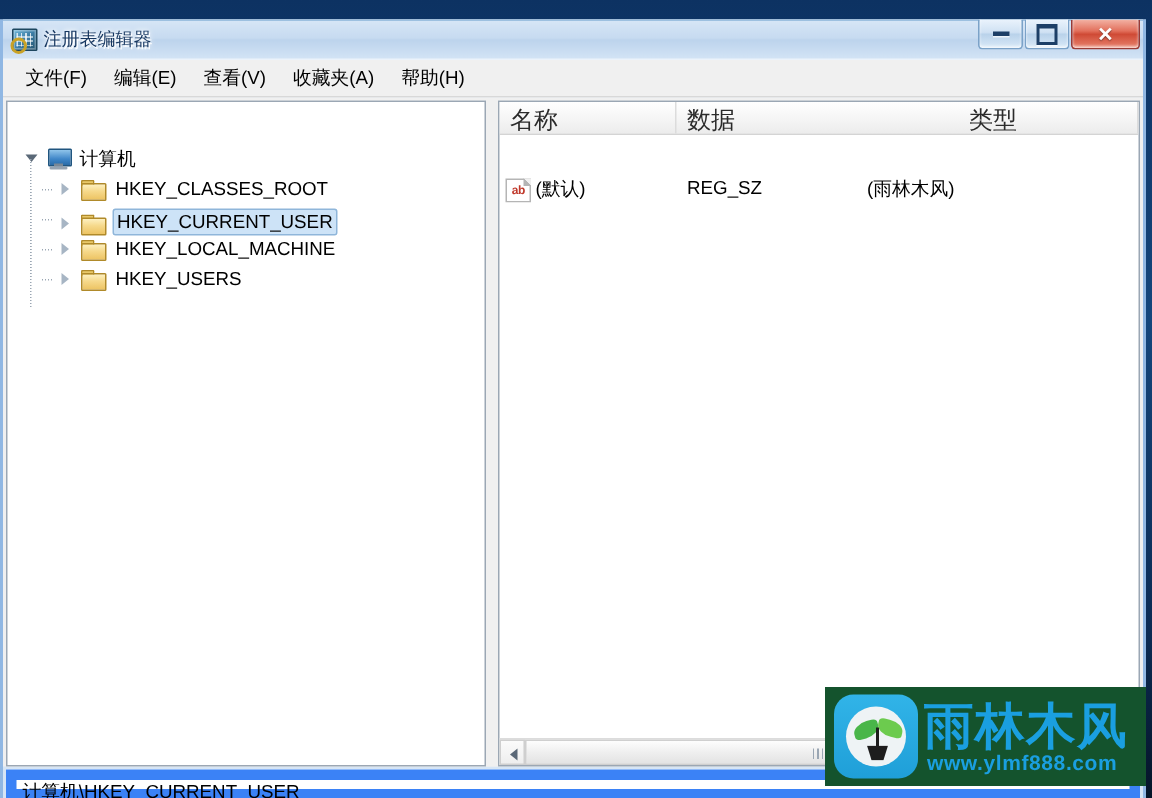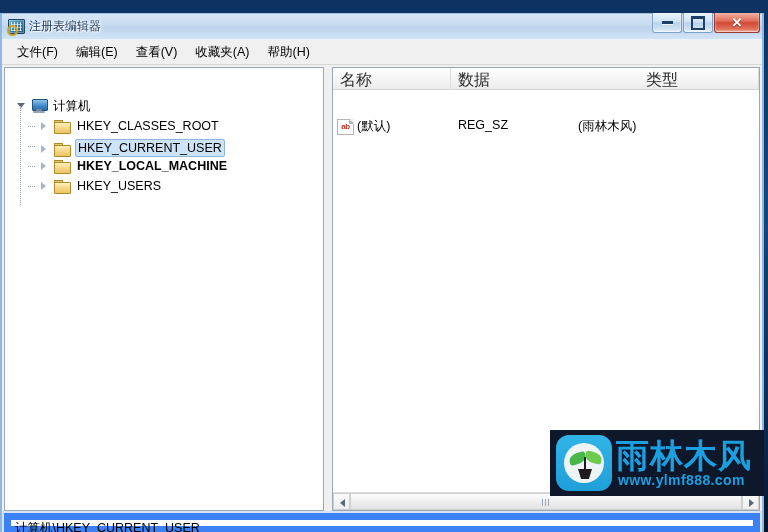--- a/index.html
+++ b/index.html
@@ -215,22 +215,22 @@
   }
   
   #statusbar{
     flex:0 0 20px;height:20px;margin:2px 2px 2px 2px;
     background:#fff;border:7px solid #3b82f6;box-sizing:border-box;
     display:flex;padding-left:4px;
     font-size:12.5px;color:#000;
   }
   
   #watermark{
-    position:absolute;left:550px;top:430px;width:214px;height:66px;
-    background:#0f172a;display:flex;align-items:center;
+    position:absolute;left:550px;top:458px;width:214px;height:66px;
+    background:#14532d;display:flex;align-items:center;
     padding-left:6px;box-sizing:border-box;overflow:hidden;
   }
   #wm-badge{
     width:56px;height:56px;flex:0 0 56px;border-radius:13px;
     background:linear-gradient(180deg,#31b4e8 0%,#1f9fd8 100%);
     position:relative;margin-right:4px;
   }
   #wm-badge .circle{
     position:absolute;left:8px;top:8px;width:40px;height:40px;border-radius:50%;
     background:#eef3f5;
@@ -335,21 +335,21 @@
           <span class="exp" style="margin-left:6px;">
               <i class="tri-closed"></i>
             </span>
           <span class="icon-folder">
               <i class="tab"></i>
               <i class="bd"></i>
             </span>
           <span class="tlabel">HKEY_CURRENT_USER</span>
         </div>
 
-        <div class="tnode" style="padding-left:26px;font-weight:bold;">
+        <div class="tnode" style="padding-left:26px;">
           <span class="dots"></span>
             <span class="dash"></span>
           <span class="exp" style="margin-left:6px;">
               <i class="tri-closed"></i>
             </span>
           <span class="icon-folder">
               <i class="tab"></i>
               <i class="bd"></i>
             </span>
           <span class="tlabel">HKEY_LOCAL_MACHINE</span>

